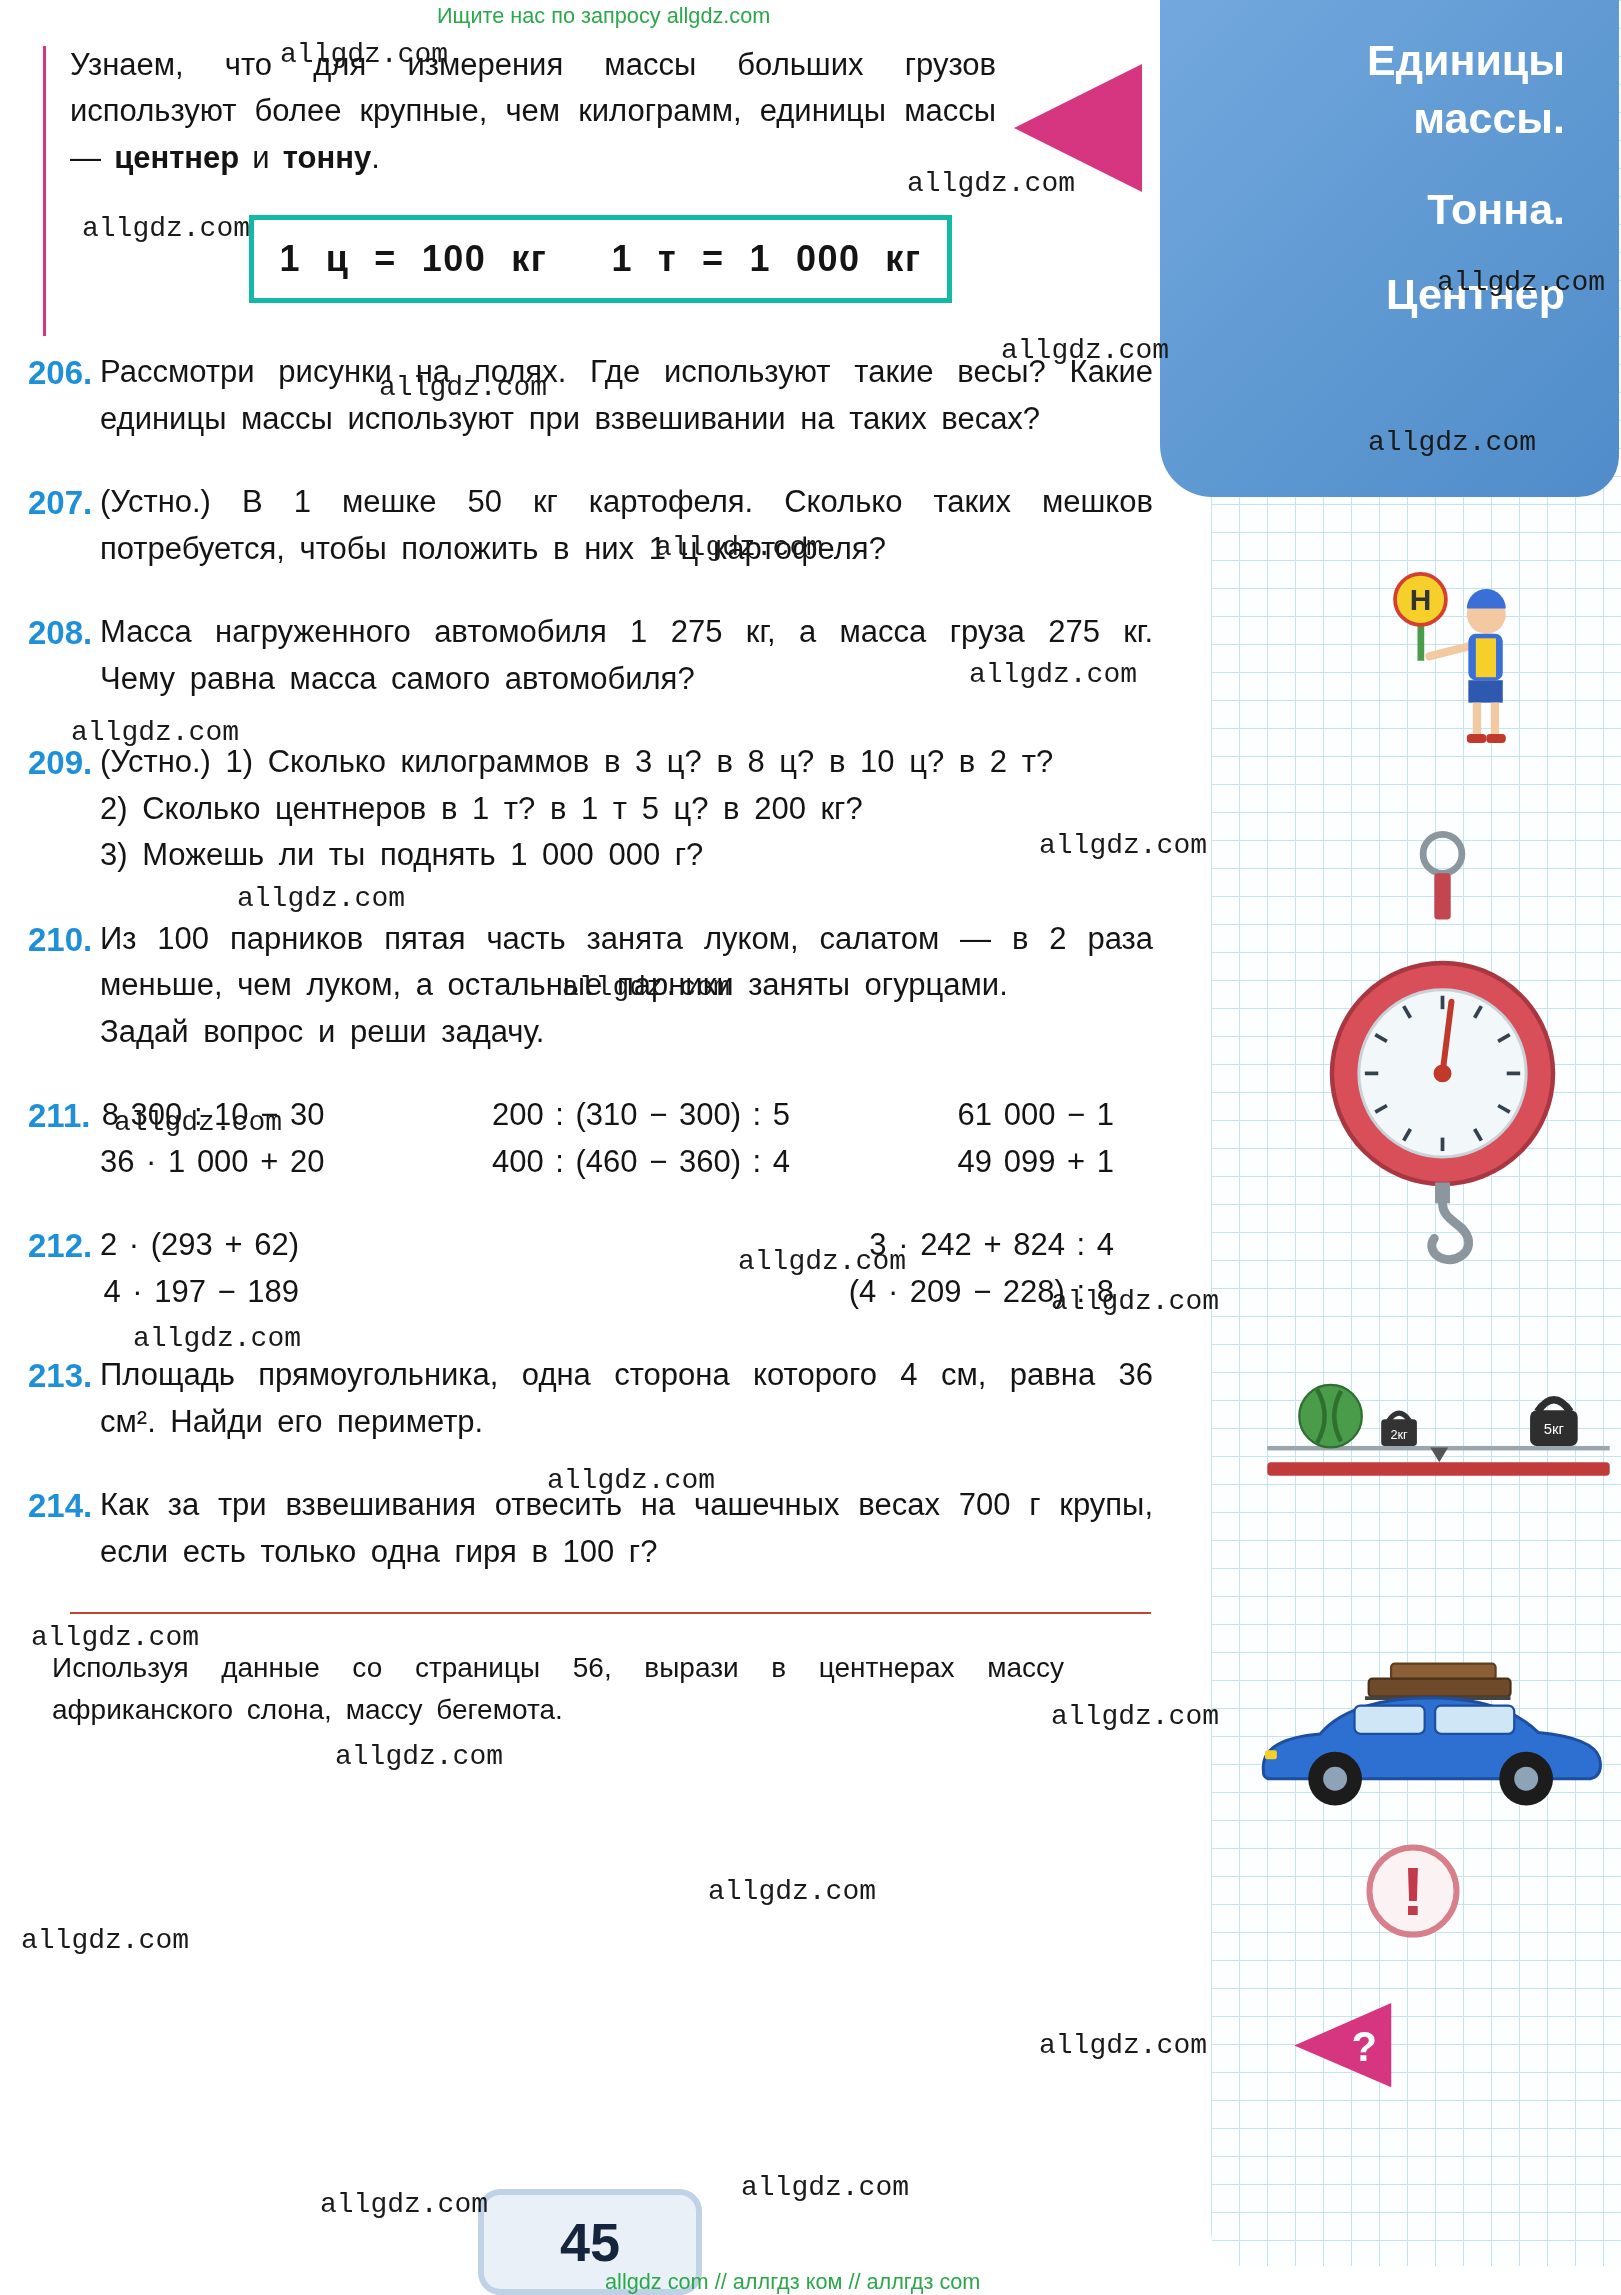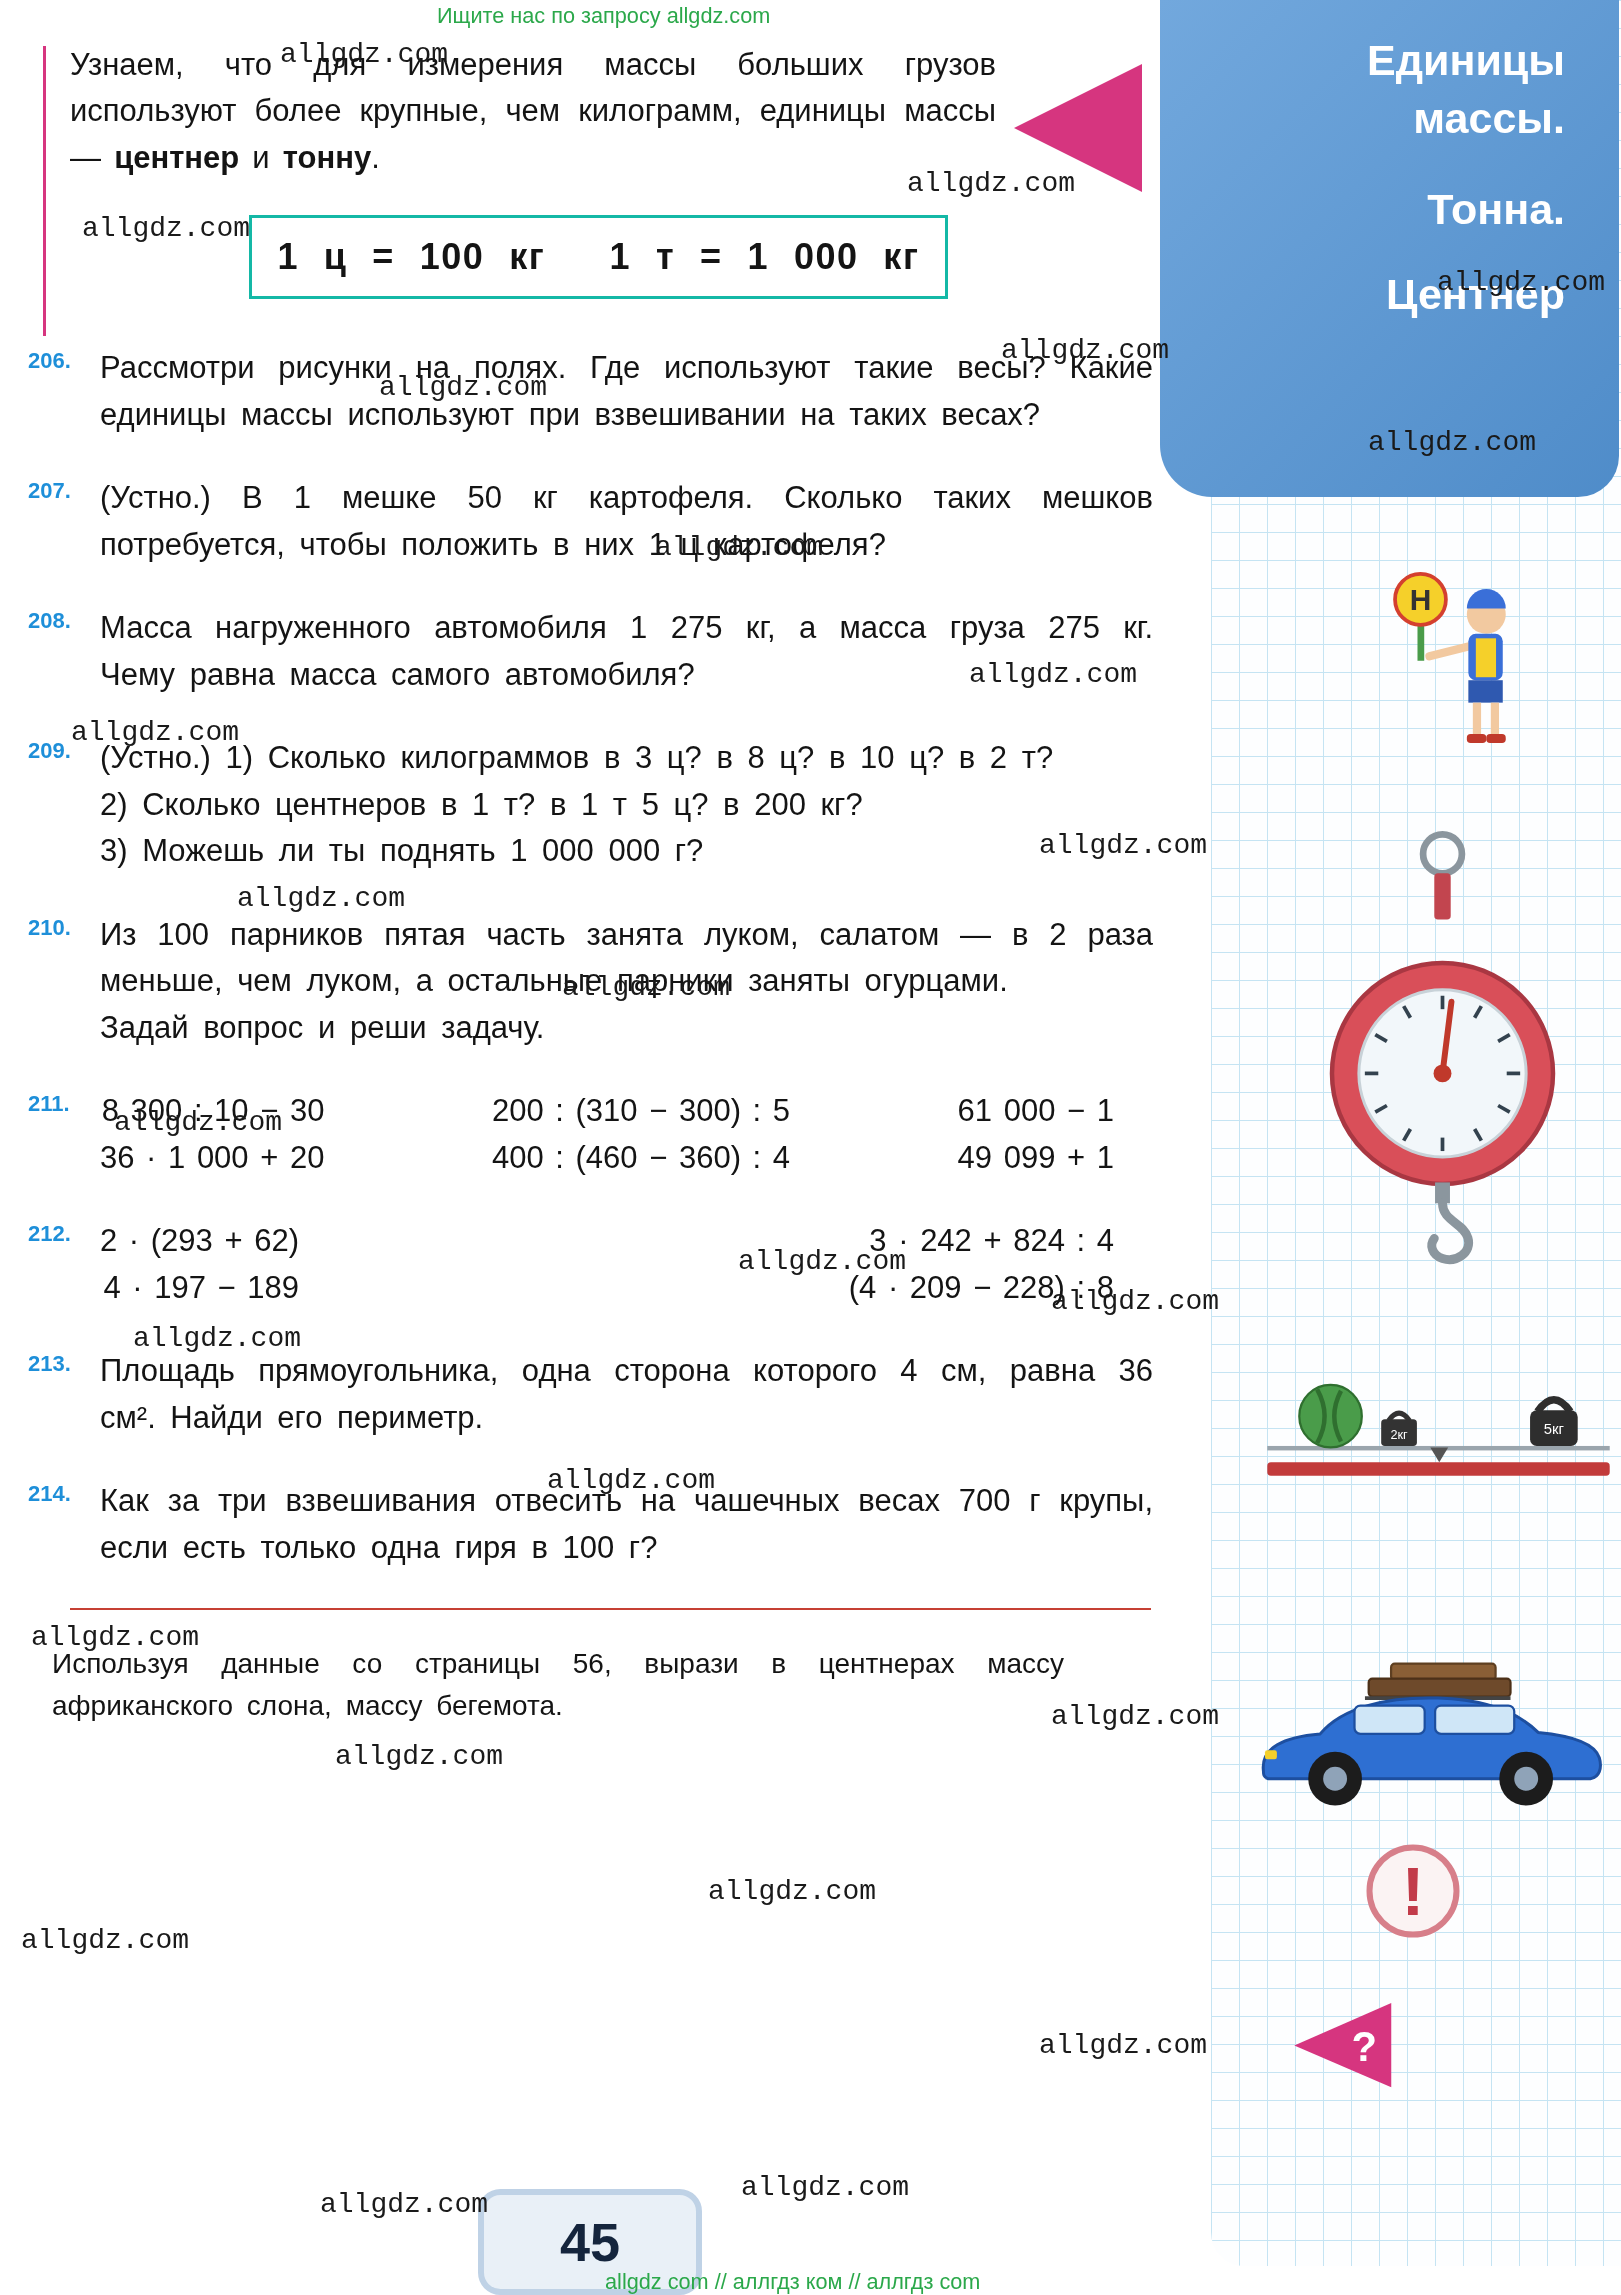--- a/index.html
+++ b/index.html
@@ -31,26 +31,26 @@
   .illus{position:absolute;z-index:4;}
   svg text{font-family:"Liberation Sans", sans-serif;}
   
   .pink-line{position:absolute;left:43px;top:46px;width:3px;height:290px;background:#d6357f;z-index:2;}
   .big-arrow{position:absolute;left:1014px;top:64px;width:0;height:0;z-index:5;
     border-top:64px solid transparent;border-bottom:64px solid transparent;
     border-right:128px solid #d6357f;}
   .content{position:absolute;left:28px;top:19.4px;width:1128px;z-index:2;}
   .intro{margin:22.4px 0 0 42px;width:926px;font-size:31px;line-height:1.5;text-align:justify;word-spacing:4.5px;}
   .formula-box{
-    margin:34px 0 46px 221px;width:642px;border:3px solid #14b8a6;
+    margin:34px 0 46px 221px;width:642px;border:5px solid #14b8a6;
     padding:18px 25.4px;display:flex;justify-content:space-between;align-items:center;
     font-weight:bold;font-size:36px;letter-spacing:1.5px;word-spacing:13.4px;
   }
   .problem{display:flex;margin-bottom:37px;}
-  .pnum{flex:0 0 72px;font-weight:bold;font-size:22px;color:#1e8fd9;line-height:1.45;}
+  .pnum{flex:0 0 72px;font-weight:bold;font-size:33px;color:#1e8fd9;line-height:1.45;}
   .pbody{flex:1;font-size:31px;line-height:1.5;text-align:justify;word-spacing:6px;padding-right:3px;}
   .pbody .line{text-align:justify;}
   .cols{display:flex;justify-content:space-between;text-align:right;padding-right:42px;word-spacing:3px;}
   .cols .col div{white-space:nowrap;line-height:1.5;}
   .rule{height:2.2px;background:#c64034;margin:4.5px 0 33px 42px;width:1081px;}
   .footer-task{margin-left:24px;width:1012px;font-size:28px;line-height:1.5;text-align:justify;word-spacing:6px;}
   .page-tab{
     position:absolute;left:478px;top:2189px;width:224px;height:106px;z-index:3;
     background:#e9f0f7;border:6.7px solid #bfd2e6;border-radius:22.4px;box-sizing:border-box;
     display:flex;align-items:center;justify-content:center;

